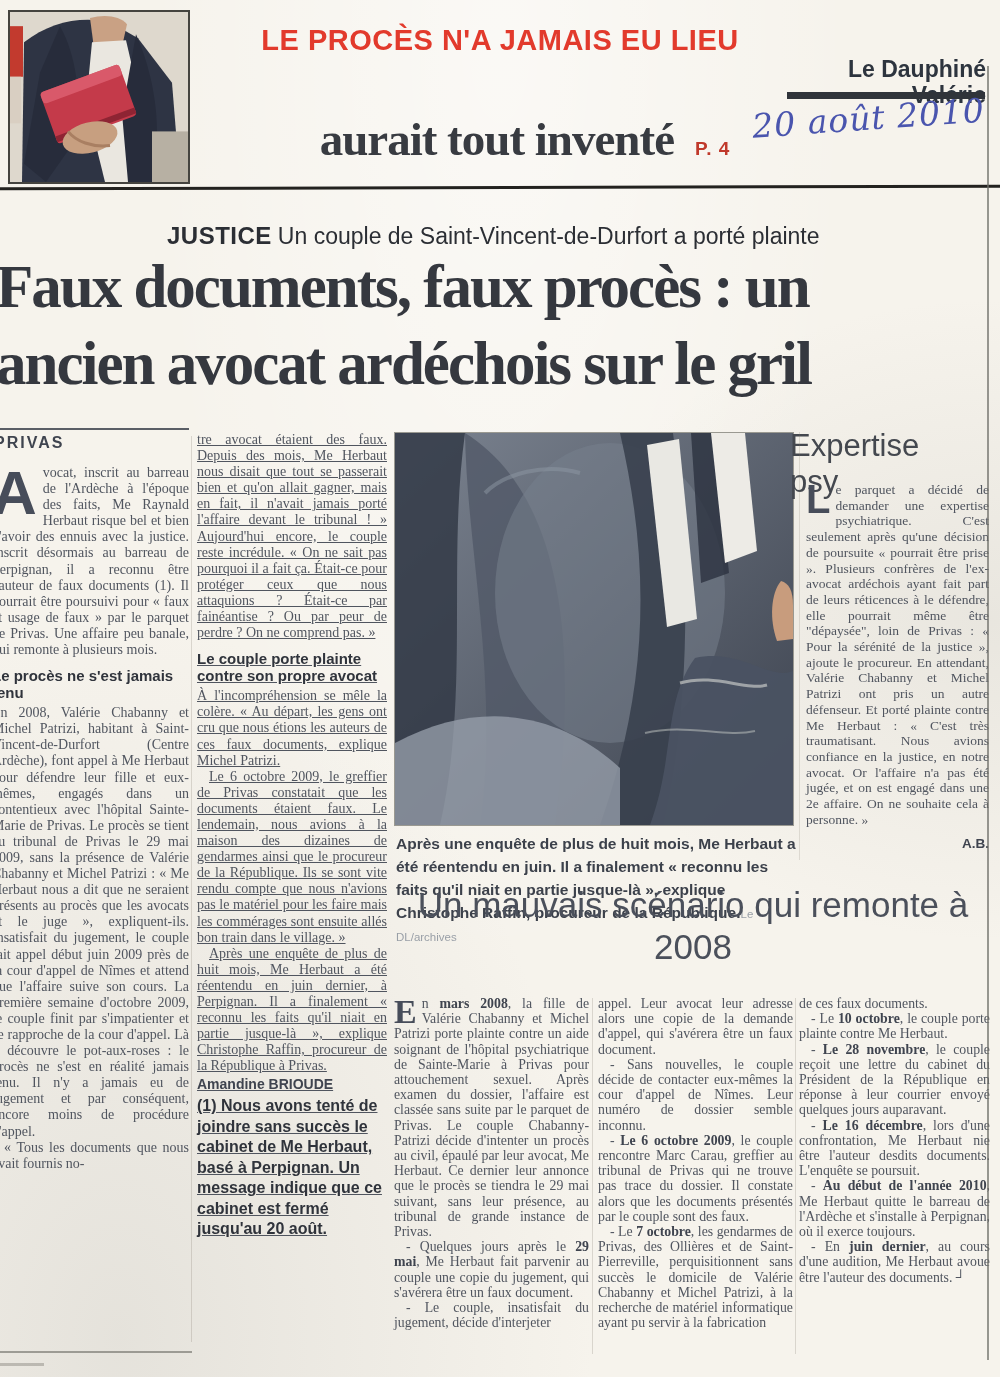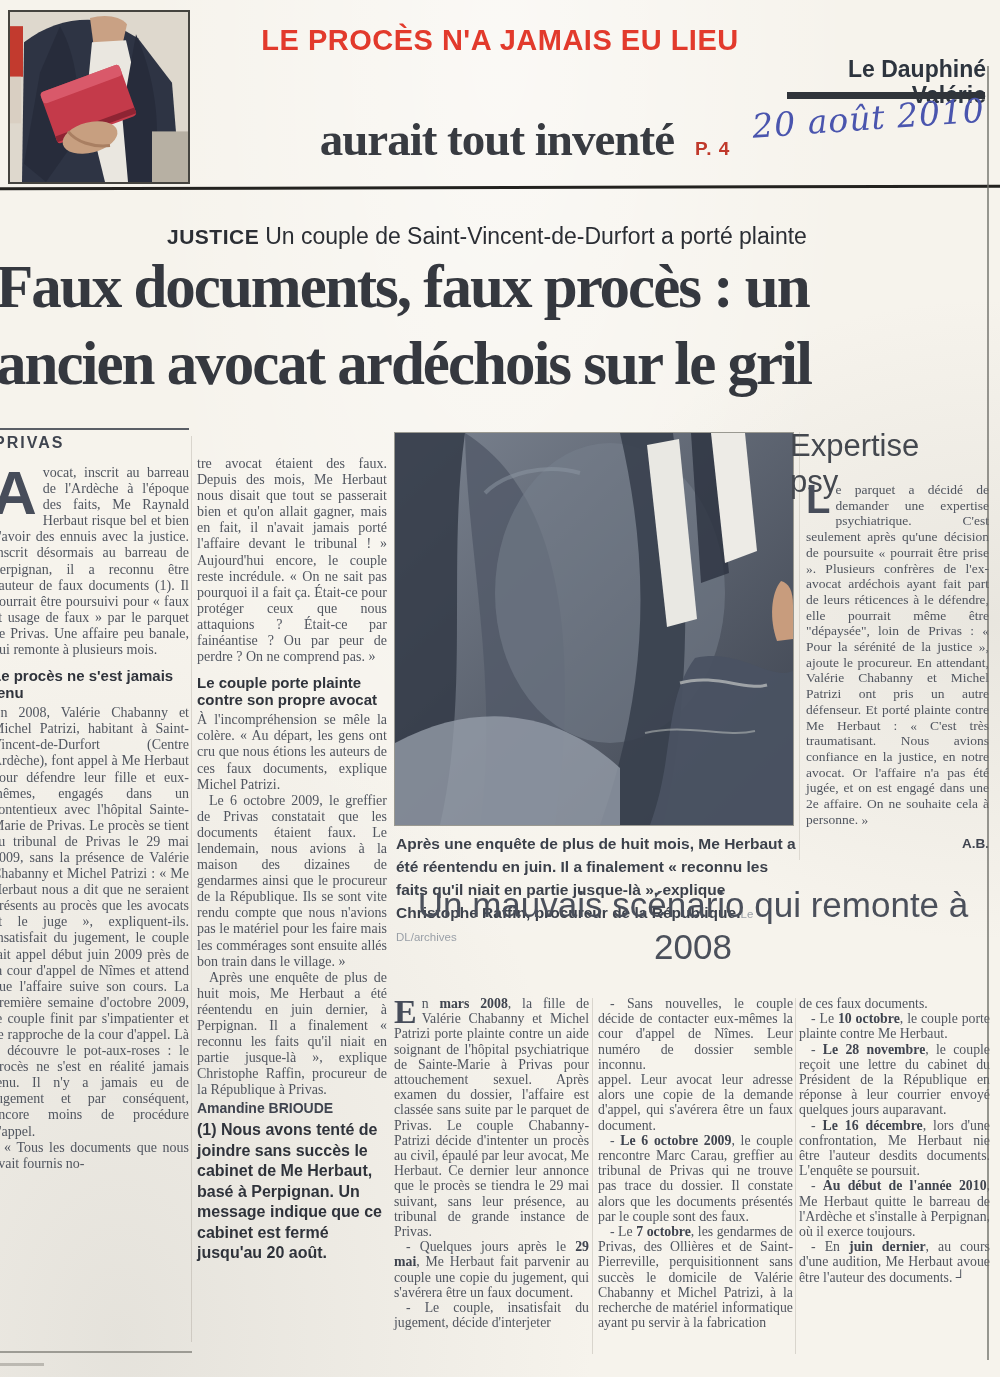--- a/index.html
+++ b/index.html
@@ -22,29 +22,29 @@
   .paper-name{left:770px;top:56px;width:216px;text-align:right;color:#2d343e;
     font:bold 23px/26px "Liberation Sans",sans-serif;}
   .paper-rule{left:787px;top:92px;width:198px;height:7px;background:#30343a;}
   .hand-date{left:752px;top:98px;width:250px;color:#4a55ae;white-space:nowrap;
     font:italic 33px "DejaVu Serif",serif;letter-spacing:1px;transform:rotate(-4deg);}
   .top-div{left:0;top:186px;width:1000px;height:3px;background:#23221f;transform:rotate(-.15deg);}
 
   
   .strap{left:167px;top:222px;white-space:nowrap;color:#2b2e34;
     font:23px/28px "Liberation Sans",sans-serif;}
-  .strap b{font-size:21px;letter-spacing:.5px;margin-right:6px;}
+  .strap b{font-size:24px;letter-spacing:.5px;margin-right:6px;}
   .headline{left:-4px;top:246px;width:1012px;color:#35383f;white-space:nowrap;
     font:bold 61px/77px "Liberation Serif",serif;letter-spacing:-2px;}
 
   
   .ncol{font-family:"Liberation Serif",serif;font-size:14px;line-height:16.1px;
     color:#50555f;text-align:justify;}
   .col1{left:-8px;top:428px;width:197px;}
-  .col2{left:197px;top:456px;width:190px;}
+  .col2{left:197px;top:432px;width:190px;text-decoration:underline;}
   .sidebar-title{left:790px;top:428px;width:185px;color:#44484f;
     font:31px/36px "Liberation Sans",sans-serif;}
   .sidebar-col{left:806px;top:482px;width:183px;font-size:13.5px;line-height:15.7px;}
   .photo{left:394px;top:432px;width:398px;height:392px;border:1px solid #9a9991;}
   .caption{left:396px;top:832px;width:406px;text-align:left;color:#3c414b;
     font:bold 15.5px/23px "Liberation Sans",sans-serif;}
   .credit{font:normal 11.5px "Liberation Sans",sans-serif;color:#999fa7;}
   .tl-head{left:398px;top:884px;width:590px;text-align:center;color:#4b505b;
     font:35px/42px "Liberation Sans",sans-serif;}
   .tl-col{top:996px;width:195px;font-size:13.8px;line-height:15.2px;}
@@ -170,22 +170,22 @@
       <div class="blk blk-sig"><b>A.B.</b></div>
     </div>
 
   <div class="tl-head">Un mauvais scénario qui remonte à 2008</div>
   <div class="ncol tl-col tl1">
       <div class="blk blk-drop"><span class="dc">E</span>n <b>mars 2008</b>, la fille de Valérie Chabanny et Michel Patrizi porte plainte contre un aide soignant de l'hôpital psychiatrique de Sainte-Marie à Privas pour attouchement sexuel. Après examen du dossier, l'affaire est classée sans suite par le parquet de Privas. Le couple Chabanny-Patrizi décide d'intenter un procès au civil, épaulé par leur avocat, Me Herbaut. Ce dernier leur annonce que le procès se tiendra le 29 mai suivant, sans leur présence, au tribunal de grande instance de Privas.</div>
       <div class="blk blk-para">- Quelques jours après le <b>29 mai</b>, Me Herbaut fait parvenir au couple une copie du jugement, qui s'avérera être un faux document.</div>
       <div class="blk blk-para">- Le couple, insatisfait du jugement, décide d'interjeter</div>
     </div>
   <div class="ncol tl-col tl2">
+      <div class="blk blk-para0">appel. Leur avocat leur adresse alors une copie de la demande d'appel, qui s'avérera être un faux document.</div>
       <div class="blk blk-para">- Sans nouvelles, le couple décide de contacter eux-mêmes la cour d'appel de Nîmes. Leur numéro de dossier semble inconnu.</div>
-      <div class="blk blk-para0">appel. Leur avocat leur adresse alors une copie de la demande d'appel, qui s'avérera être un faux document.</div>
       <div class="blk blk-para">- <b>Le 6 octobre 2009</b>, le couple rencontre Marc Carau, greffier au tribunal de Privas qui ne trouve pas trace du dossier. Il constate alors que les documents présentés par le couple sont des faux.</div>
       <div class="blk blk-para">- Le <b>7 octobre</b>, les gendarmes de Privas, des Ollières et de Saint-Pierreville, perquisitionnent sans succès le domicile de Valérie Chabanny et Michel Patrizi, à la recherche de matériel informatique ayant pu servir à la fabrication</div>
     </div>
   <div class="ncol tl-col tl3">
       <div class="blk blk-para0">de ces faux documents.</div>
       <div class="blk blk-para">- Le <b>10 octobre</b>, le couple porte plainte contre Me Herbaut.</div>
       <div class="blk blk-para">- <b>Le 28 novembre</b>, le couple reçoit une lettre du cabinet du Président de la République en réponse à leur courrier envoyé quelques jours auparavant.</div>
       <div class="blk blk-para">- <b>Le 16 décembre</b>, lors d'une confrontation, Me Herbaut nie être l'auteur desdits documents. L'enquête se poursuit.</div>
       <div class="blk blk-para">- <b>Au début de l'année 2010</b>, Me Herbaut quitte le barreau de l'Ardèche et s'installe à Perpignan, où il exerce toujours.</div>
       <div class="blk blk-para">- En <b>juin dernier</b>, au cours d'une audition, Me Herbaut avoue être l'auteur des documents.  ┘</div>

